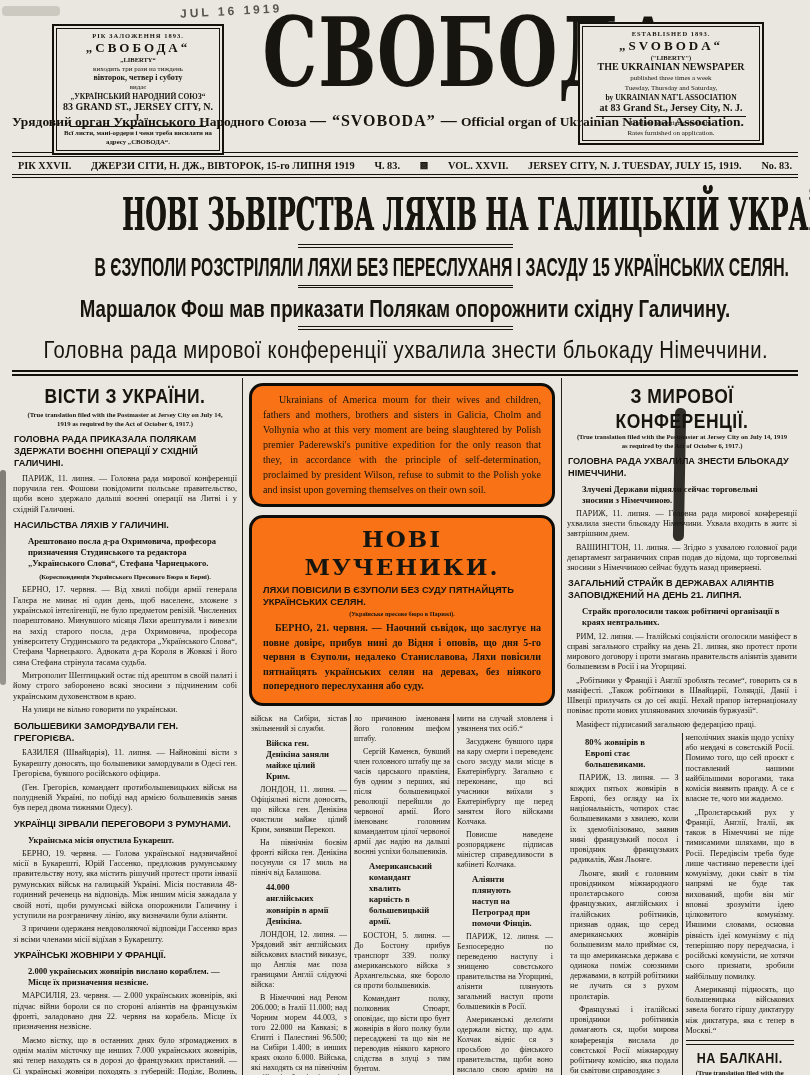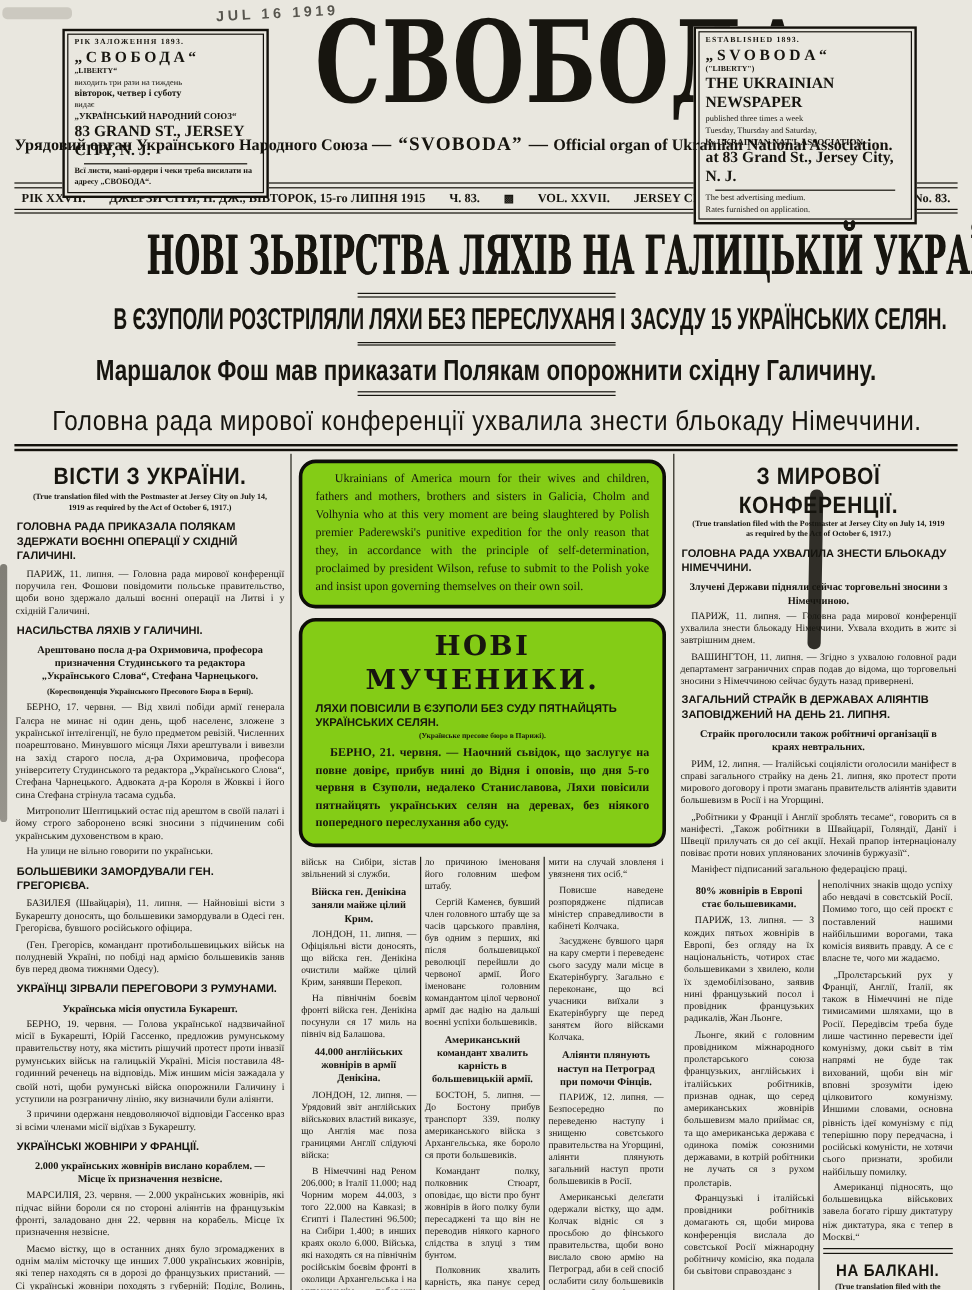--- a/index.html
+++ b/index.html
@@ -12,31 +12,31 @@
   .page { position:absolute; inset:0; background:#e9e7df; padding:0 12px; }
 
   
   .masthead { position:relative; height:152px; }
   .stamp {
     position:absolute; left:168px; top:4px; font-family:"Liberation Sans",sans-serif;
     font-weight:bold; font-size:12px; letter-spacing:3px; color:#33312a;
     transform:rotate(-3deg); opacity:.8;
   }
   .info-box { position:absolute; border:2px solid #14120c; padding:2px; background:#e9e7df; }
-  .info-box-inner { border:1px solid #14120c; padding:3px 5px; text-align:left; }
+  .info-box-inner { border:1px solid #14120c; padding:3px 5px; text-align:center; }
   .box-left  { left:40px;  top:24px; width:172px; }
   .box-right { right:34px; top:22px; width:186px; }
   .bx-l1 { font-size:6.5px; font-weight:bold; letter-spacing:1px; }
   .bx-l2 { font-size:13px;  font-weight:bold; letter-spacing:3px; margin-top:1px; }
   .bx-l3 { font-size:6.5px; font-weight:bold; }
   .bx-l4 { font-size:7px;   margin-top:2px; }
   .bx-l5 { font-size:8px;   font-weight:bold; }
   .bx-l6 { font-size:7px;   margin-top:1px; }
   .bx-l7 { font-size:7.5px; font-weight:bold; margin-top:1px; }
-  .bx-l8 { font-size:13px;   font-weight:bold; }
+  .bx-l8 { font-size:10px;   font-weight:bold; }
   .bx-div { border-top:1px solid #14120c; margin:3px 8px 2px; }
   .bx-l9 { font-size:6.8px; font-weight:bold; line-height:1.3; }
   .title {
     position:absolute; left:212px; right:188px; top:6px; text-align:center;
     font-family:"DejaVu Serif", serif; font-weight:900; font-size:86px; line-height:1;
     white-space:nowrap; transform:scale(.80,1.10); transform-origin:center top;
     letter-spacing:1px;
   }
   .subtitle {
     position:absolute; left:0; right:0; bottom:22px; text-align:left;
@@ -82,31 +82,31 @@
     font-family:"Liberation Sans", sans-serif; font-weight:900; font-size:17.5px;
     text-align:center; transform:scaleY(1.12); transform-origin:center top;
     margin:5px 0 5px; letter-spacing:.5px;
   }
   .subcols .b-section { font-size:12.5px; margin:6px 0 3px; }
   .b-note { font-size:6.7px; font-weight:bold; text-align:center; line-height:1.3; margin:1px 8px 4px; }
   .b-subhead {
     font-family:"Liberation Sans", sans-serif; font-weight:bold; font-size:9.2px;
     text-align:left; line-height:1.3; margin:5px 1px 4px;
   }
-  .b-bsub { font-weight:bold; font-size:8.6px; text-align:center; line-height:1.3; margin:4px 4px 3px; }
+  .b-bsub { font-weight:bold; font-size:8.6px; line-height:1.3; margin:4px 15px 3px; }
   .b-para { text-align:justify; text-indent:9px; margin-bottom:3px; }
   .b-frag { text-align:justify; margin-bottom:3px; }
   .b-rule { height:4.5px; border-top:1.4px solid #17150f; border-bottom:1.4px solid #17150f; margin:4px 0; }
 
   .subcols { display:flex; }
   .subcols > div { flex:1; min-width:0; padding:0 3px; }
   .subcols > div + div { border-left:1px solid #24221a; }
 
   
-  .frame { border:3.5px solid #0e0d09; border-radius:14px; padding:6px 11px 7px; margin:3px 1px 8px; background:#84cc16; }
+  .frame { border:3.5px solid #0e0d09; border-radius:14px; padding:6px 11px 7px; margin:3px 1px 8px; background:#f97316; }
   .frame1-text { font-size:10px; line-height:1.5; text-align:justify; text-indent:16px; }
   .frame2-title { font-family:"DejaVu Serif", serif; font-weight:bold; font-size:23px; text-align:center; letter-spacing:2px; margin:1px 0 3px; }
   .frame2-subhead { font-family:"Liberation Sans", sans-serif; font-weight:bold; font-size:9.3px; margin-bottom:2px; }
   .frame2-note { font-size:6.3px; font-weight:bold; text-align:center; margin-bottom:3px; }
   .frame2-para { font-size:10px; font-weight:bold; line-height:1.45; text-align:justify; text-indent:12px; margin-bottom:2px; }
 
   
   .smudge-right { position:absolute; left:674px; top:408px; width:11px; height:133px; background:#16140f; opacity:.88; border-radius:5px; transform:rotate(1deg); }
   .smudge-left  { position:absolute; left:0; top:470px; width:6px; height:215px; background:linear-gradient(#2a281f,#55524a); opacity:.55; border-radius:3px; }
   .smudge-top   { position:absolute; left:2px; top:6px; width:58px; height:10px; background:#b9b6ab; opacity:.6; border-radius:4px; }
@@ -155,21 +155,21 @@
     <div class="subtitle">
       <span>Урядовий орган Українського Народного Союза</span>
       <span class="mid">— “SVOBODA” —</span>
       <span>Official organ of Ukrainian National Association.</span>
     </div>
   </div>
 
   <div class="rule-dbl"></div>
   <div class="dateline">
     <span>РІК XXVII.</span>
-    <span>ДЖЕРЗИ СІТИ, Н. ДЖ., ВІВТОРОК, 15-го ЛИПНЯ 1915</span>
+    <span>ДЖЕРЗИ СІТИ, Н. ДЖ., ВІВТОРОК, 15-го ЛИПНЯ 1919</span>
     <span>Ч. 83.</span>
     <span class="ornament">▩</span>
     <span>VOL. XXVII.</span>
     <span>JERSEY CITY, N. J. TUESDAY, JULY 15, 1919.</span>
     <span>No. 83.</span>
   </div>
   <div class="rule-dbl"></div>
 
   <div class="headlines">
     <div class="h-main">НОВІ ЗЬВІРСТВА ЛЯХІВ НА ГАЛИЦЬКІЙ УКРАЇНІ.</div>
@@ -234,22 +234,22 @@
         <div>
             <div class="b-frag">ло причиною іменованя його головним шефом штабу.</div>
             <div class="b-para">Сергій Каменєв, бувший член головного штабу ще за часів царського правліня, був одним з перших, які після большевицької революції перейшли до червоної армії. Його іменованє головним командантом цілої червоної армії дає надію на дальші воєнні успіхи большевиків.</div>
             <div class="b-bsub">Американський командант хвалить карність в большевицькій армії.</div>
             <div class="b-para">БОСТОН, 5. липня. — До Бостону прибув транспорт 339. полку американського війска з Архангельська, яке бороло ся проти большевиків.</div>
             <div class="b-para">Командант полку, полковник Стюарт, оповідає, що вісти про бунт жовнірів в його полку були пересаджені та що він не переводив ніякого карного слідства в злуці з тим бунтом.</div>
             <div class="b-para">Полковник хвалить карність, яка панує серед большевицької армії, і заявив, що Архангельськ опинить ся в руках большевиків, скоро лише війска аліянтів відтамтуди уступлять.</div>
           </div>
         <div>
             <div class="b-frag">мити на случай зловленя і увязненя тих осіб.“</div>
+            <div class="b-para">Засудженє бувшого царя на кару смерти і переведенє сього засуду мали місце в Екатерінбургу. Загально є переконанє, що всі учасники виїхали з Екатерінбургу ще перед занятєм його війсками Колчака.</div>
             <div class="b-para">Повисше наведене розпорядженє підписав міністер справедливости в кабінеті Колчака.</div>
-            <div class="b-para">Засудженє бувшого царя на кару смерти і переведенє сього засуду мали місце в Екатерінбургу. Загально є переконанє, що всі учасники виїхали з Екатерінбургу ще перед занятєм його війсками Колчака.</div>
             <div class="b-bsub">Аліянти плянують наступ на Петроград при помочи Фінців.</div>
             <div class="b-para">ПАРИЖ, 12. липня. — Безпосередно по переведеню наступу і знищеню совєтського правительства на Угорщині, аліянти плянують загальний наступ проти большевиків в Росії.</div>
             <div class="b-para">Американські делєґати одержали вістку, що адм. Колчак відніс ся з просьбою до фінського правительства, щоби воно вислало свою армію на Петроград, аби в сей спосіб ослабити силу большевиків на инших боєвих фронтах.</div>
           </div>
       </div>
     </div>
 
     <div class="col-right">
       <div>
           <div class="b-section">З МИРОВОЇ КОНФЕРЕНЦІЇ.</div>

